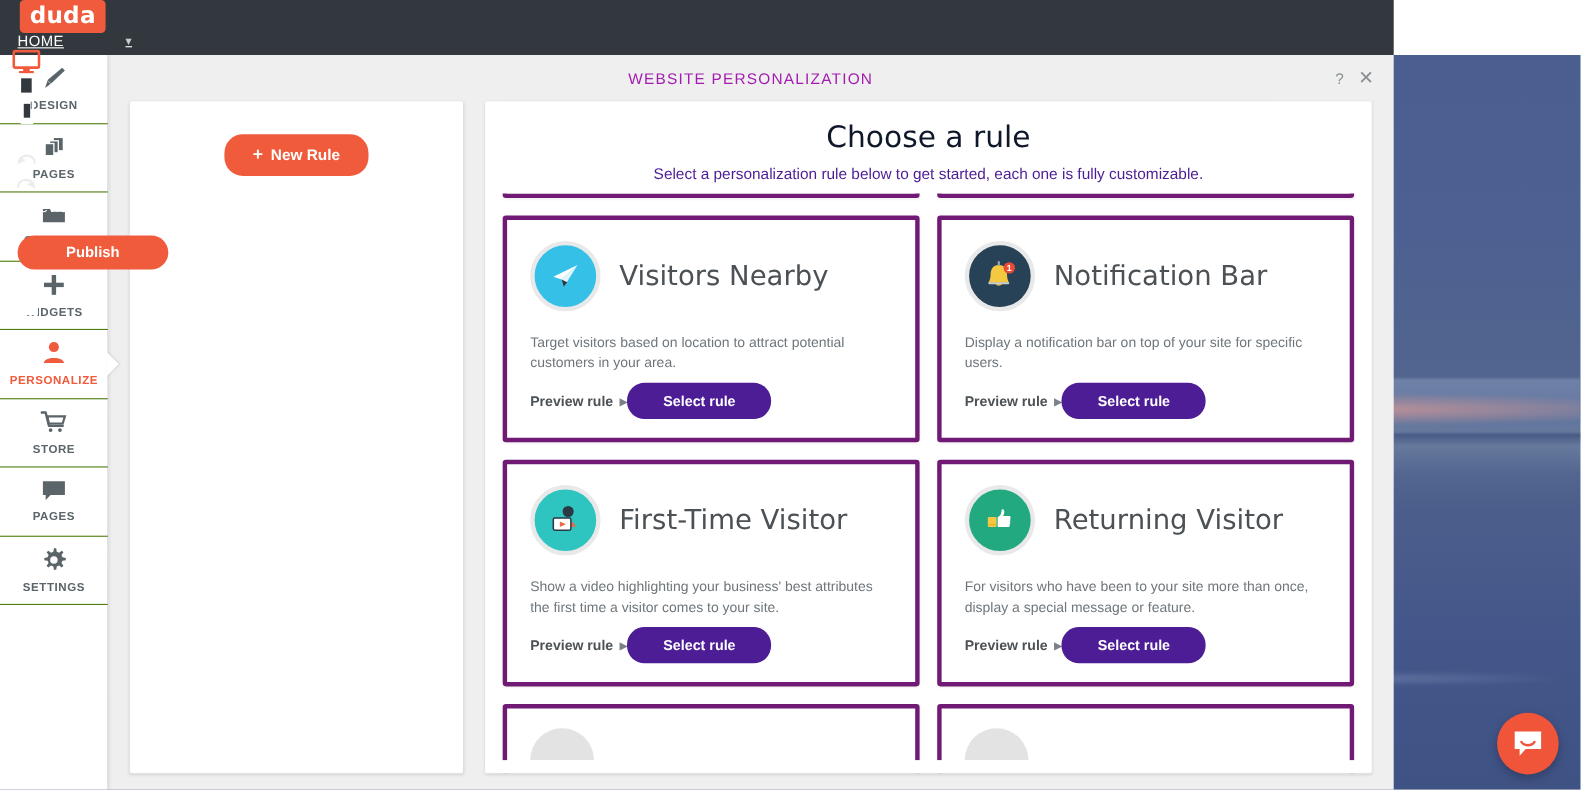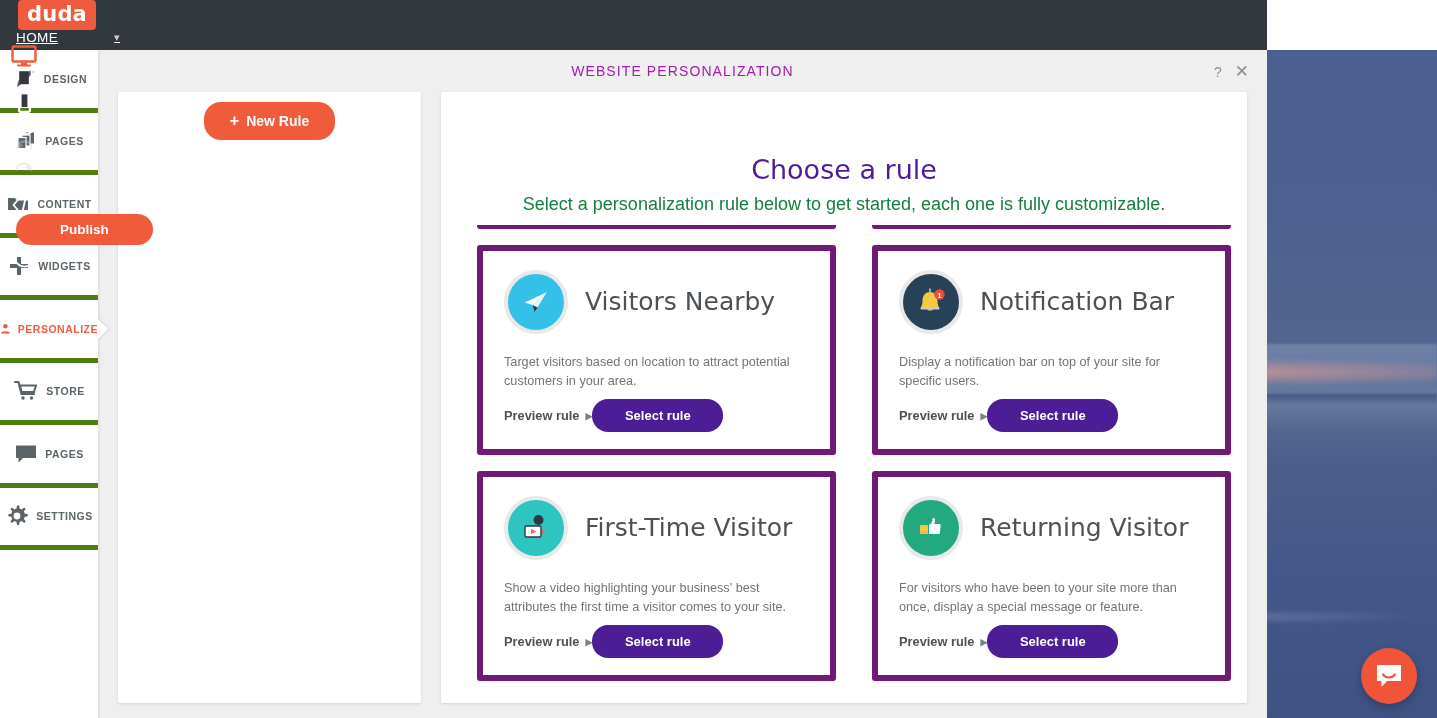--- a/index.html
+++ b/index.html
@@ -95,22 +95,22 @@
   }
   .disabled { opacity: .42; }
 
   
   .rail {
     position:absolute; left:0; top:50px; width:98px; bottom:0;
     background:#fff; z-index: 30;
     box-shadow: 1px 0 3px rgba(0,0,0,.10);
   }
   .rail-item {
-    height: 62.5px; border-bottom: 5px solid #4d7c0f;
-    display:flex; flex-direction:row; align-items:center; justify-content:center;
+    height: 62.5px; border-bottom: 1px solid #4d7c0f;
+    display:flex; flex-direction:column; align-items:center; justify-content:center;
     gap: 7px; cursor:pointer;
     color:#5b6469;
   }
   .rail-item .lbl { font-size: 10.5px; font-weight: bold; letter-spacing: .5px; }
   .rail-item.active { color: #ef5b3c; position: relative; }
   .rail-item.active::after{
     content:""; position:absolute; right:-10px; top:50%; transform: translateY(-50%);
     width:0;height:0; border-top:11px solid transparent; border-bottom:11px solid transparent;
     border-left:11px solid #fff;
     filter: drop-shadow(1px 0 1px rgba(0,0,0,.12));
@@ -135,57 +135,56 @@
   }
   .overlay-actions span { cursor:pointer; font-size: 14px; line-height: 1; }
   .ov-close { font-size: 17px !important; }
 
   .overlay-body {
     flex: 1; display:flex; gap: 20px; padding: 0 0 15px 20px; min-height: 0;
   }
   .left-panel {
     width: 303px; background:#fff; border-radius: 2px;
     box-shadow: 0 1px 3px rgba(0,0,0,.12);
-    padding-top: 10px; align-self: stretch; 
+    padding-top: 30px; align-self: stretch; 
   }
   .new-rule-btn {
     display:block; margin: 0 auto;
     background:#f05b3c; color:#fff; border:none; border-radius: 17px;
     padding: 10px 26px; font-size: 14px; font-weight: bold; cursor:pointer;
     font-family: "Liberation Sans", sans-serif;
   }
   .new-rule-btn .plus { font-size: 16px; margin-right: 7px; }
 
   .right-panel {
     flex: 1; margin-right: 20px; margin-bottom: 0;
     background:#fff; border-radius: 2px;
     box-shadow: 0 1px 3px rgba(0,0,0,.12);
     display:flex; flex-direction:column; min-height:0;
     overflow:hidden;
   }
   .panel-head { padding: 18px 20px 10px 20px; text-align:center; flex:none; }
   .panel-title {
-    font-size: 27px; color:#4c1d95; font-weight: normal; margin-bottom: 9px;
+    font-size: 27px; color:#0f172a; font-weight: normal; margin-bottom: 9px;
     font-family: "DejaVu Sans", sans-serif;
-    margin-top: 44px;
-  }
-  .panel-sub { font-size: 18px; color:#15803d; }
+  }
+  .panel-sub { font-size: 14px; color:#4c1d95; }
 
   .cards-scroll {
     flex: 1; overflow: hidden; position: relative; padding: 0 16px;
   }
   .cards-inner {
     display:grid; grid-template-columns: 1fr 1fr; gap: 16px;
     margin-top: -40px;
   }
   .card {
-    background:#fff; border:6px solid #701a75; border-radius: 3px;
+    background:#fff; border:4px solid #701a75; border-radius: 3px;
     box-shadow: 0 1px 2px rgba(0,0,0,.05);
     padding: 19px 21px 17px 21px; min-height: 206px;
-    display:flex; flex-direction:column;margin-left:20px;
+    display:flex; flex-direction:column;
   }
   .card.stub { min-height: 44px; padding: 0; }
   .card.stub-top { min-height: 60px; padding: 18px 21px 0 21px; }
   .card-top { display:flex; align-items:center; gap: 17px; }
   .card-icon {
     width: 64px; height:64px; border-radius: 50%;
     border: 4px solid #e9e9e9; flex:none;
     display:flex; align-items:center; justify-content:center;
     position: relative; overflow: hidden;
   }

